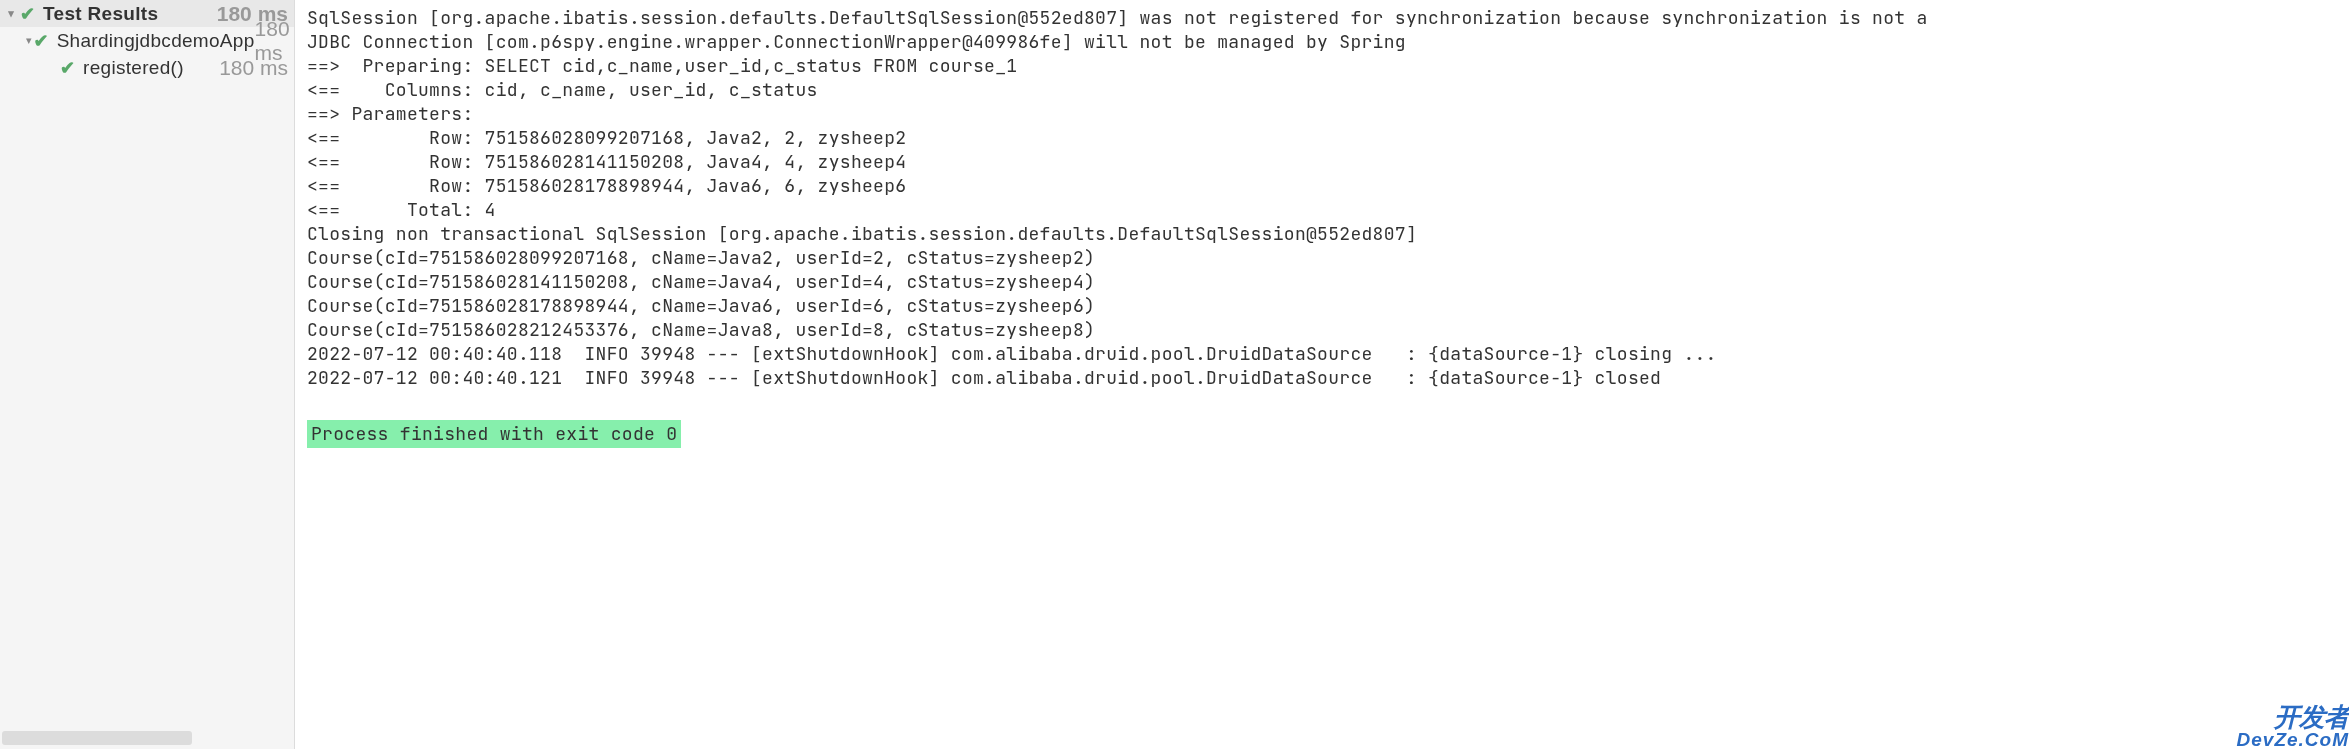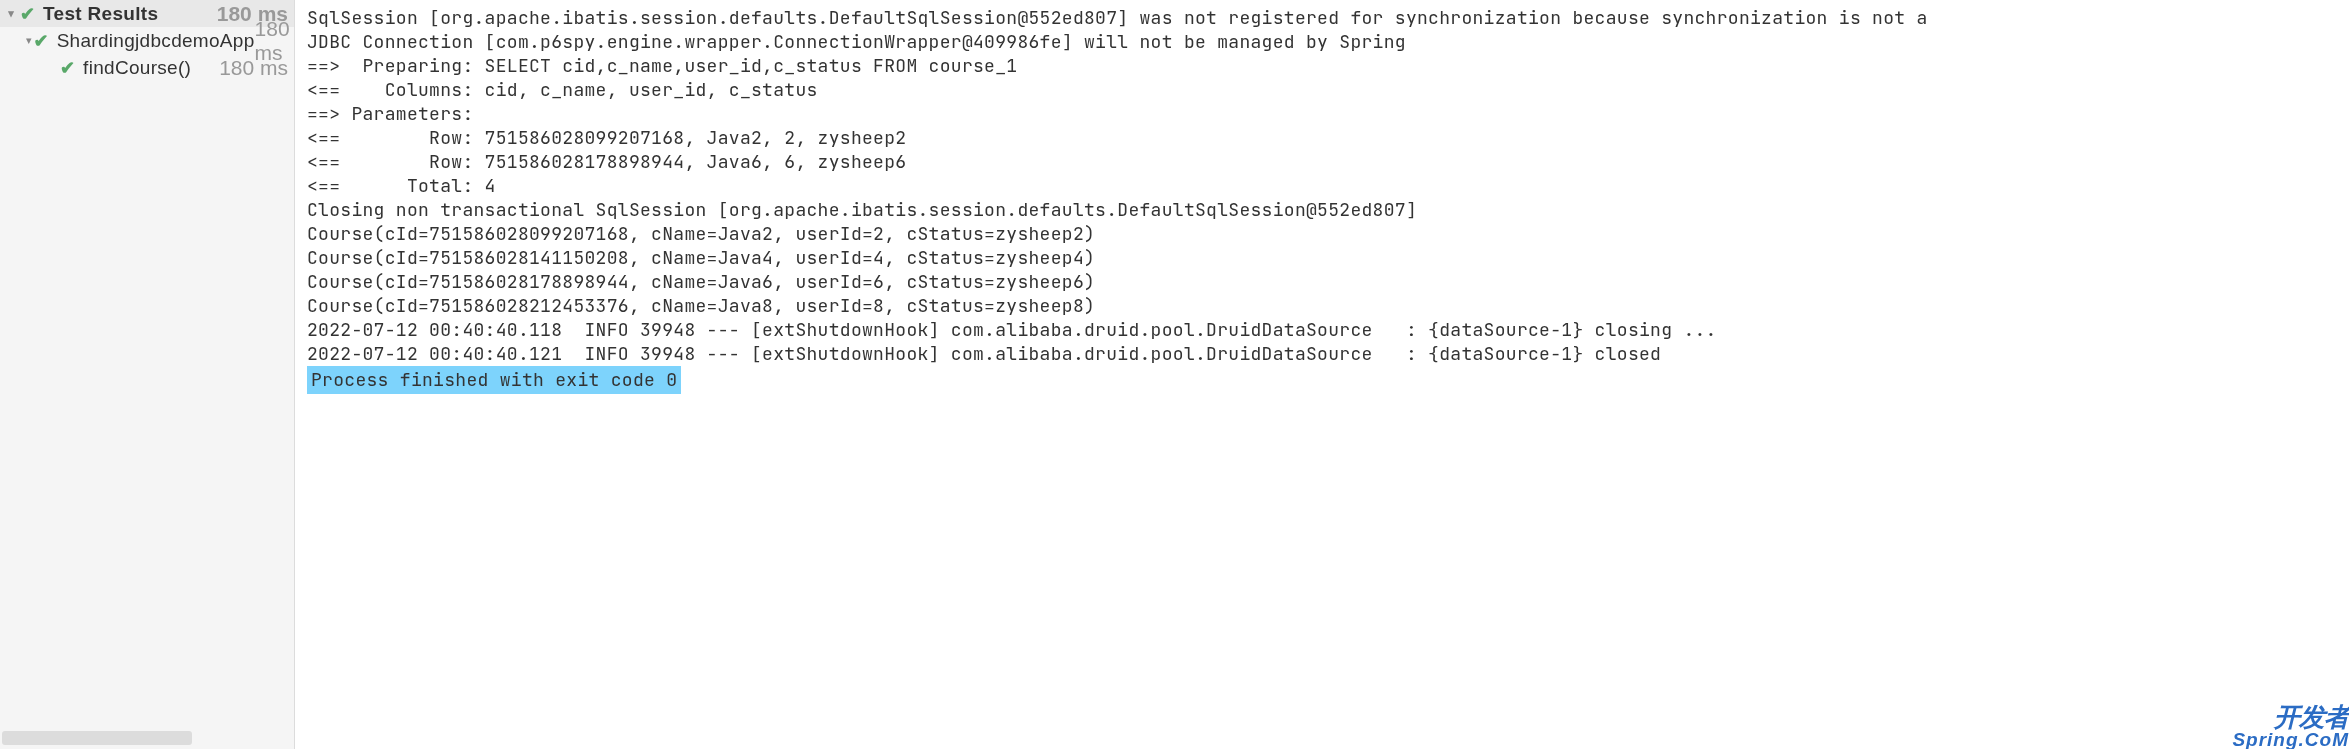--- a/index.html
+++ b/index.html
@@ -75,23 +75,24 @@
     }
     .console-line {
       font-family: "JetBrains Mono", "Menlo", "Consolas", monospace;
       font-size: 18px;
       line-height: 24px;
       white-space: pre;
       color: #333;
       letter-spacing: 0.3px;
     }
     .console-selected {
-      background: #7dd3fc;
+      background: #86efac;
       display: inline-block;
       padding: 2px 4px;
+      margin-top: 30px;
     }
     .hscroll-left {
       position: absolute;
       bottom: 4px;
       left: 2px;
       width: 190px;
       height: 14px;
       background: #dcdcdc;
       border-radius: 3px;
     }
@@ -127,41 +128,42 @@
     <span class="tree-time">180 ms</span>
   </div>
   <div class="tree-row indent-1">
     <span class="arrow">▾</span>
     <span class="check-icon">✔</span>
     <span class="tree-label">ShardingjdbcdemoApp</span>
     <span class="tree-time">180 ms</span>
   </div>
   <div class="tree-row indent-2">
     <span class="check-icon">✔</span>
-    <span class="tree-label">findCourse()</span>
+    <span class="tree-label">registered()</span>
     <span class="tree-time">180 ms</span>
   </div>
   <div class="hscroll-left"></div>
 </div>
 
 <div class="console">
   <div class="console-line">SqlSession [org.apache.ibatis.session.defaults.DefaultSqlSession@552ed807] was not registered for synchronization because synchronization is not a</div>
   <div class="console-line">JDBC Connection [com.p6spy.engine.wrapper.ConnectionWrapper@409986fe] will not be managed by Spring</div>
   <div class="console-line">==&gt;  Preparing: SELECT cid,c_name,user_id,c_status FROM course_1</div>
   <div class="console-line">&lt;==    Columns: cid, c_name, user_id, c_status</div>
   <div class="console-line">==&gt; Parameters: </div>
   <div class="console-line">&lt;==        Row: 751586028099207168, Java2, 2, zysheep2</div>
+  <div class="console-line">&lt;==        Row: 751586028141150208, Java4, 4, zysheep4</div>
   <div class="console-line">&lt;==        Row: 751586028178898944, Java6, 6, zysheep6</div>
   <div class="console-line">&lt;==      Total: 4</div>
   <div class="console-line">Closing non transactional SqlSession [org.apache.ibatis.session.defaults.DefaultSqlSession@552ed807]</div>
   <div class="console-line">Course(cId=751586028099207168, cName=Java2, userId=2, cStatus=zysheep2)</div>
   <div class="console-line">Course(cId=751586028141150208, cName=Java4, userId=4, cStatus=zysheep4)</div>
   <div class="console-line">Course(cId=751586028178898944, cName=Java6, userId=6, cStatus=zysheep6)</div>
   <div class="console-line">Course(cId=751586028212453376, cName=Java8, userId=8, cStatus=zysheep8)</div>
   <div class="console-line">2022-07-12 00:40:40.118  INFO 39948 --- [extShutdownHook] com.alibaba.druid.pool.DruidDataSource   : {dataSource-1} closing ...</div>
   <div class="console-line">2022-07-12 00:40:40.121  INFO 39948 --- [extShutdownHook] com.alibaba.druid.pool.DruidDataSource   : {dataSource-1} closed</div>
   <div><span class="console-line console-selected">Process finished with exit code 0</span></div>
 </div>
 
 <div class="watermark">
   <div class="line1">开发者</div>
-  <div class="line2">Spring.CoM</div>
+  <div class="line2">DevZe.CoM</div>
 </div>
 
 </body></html>

